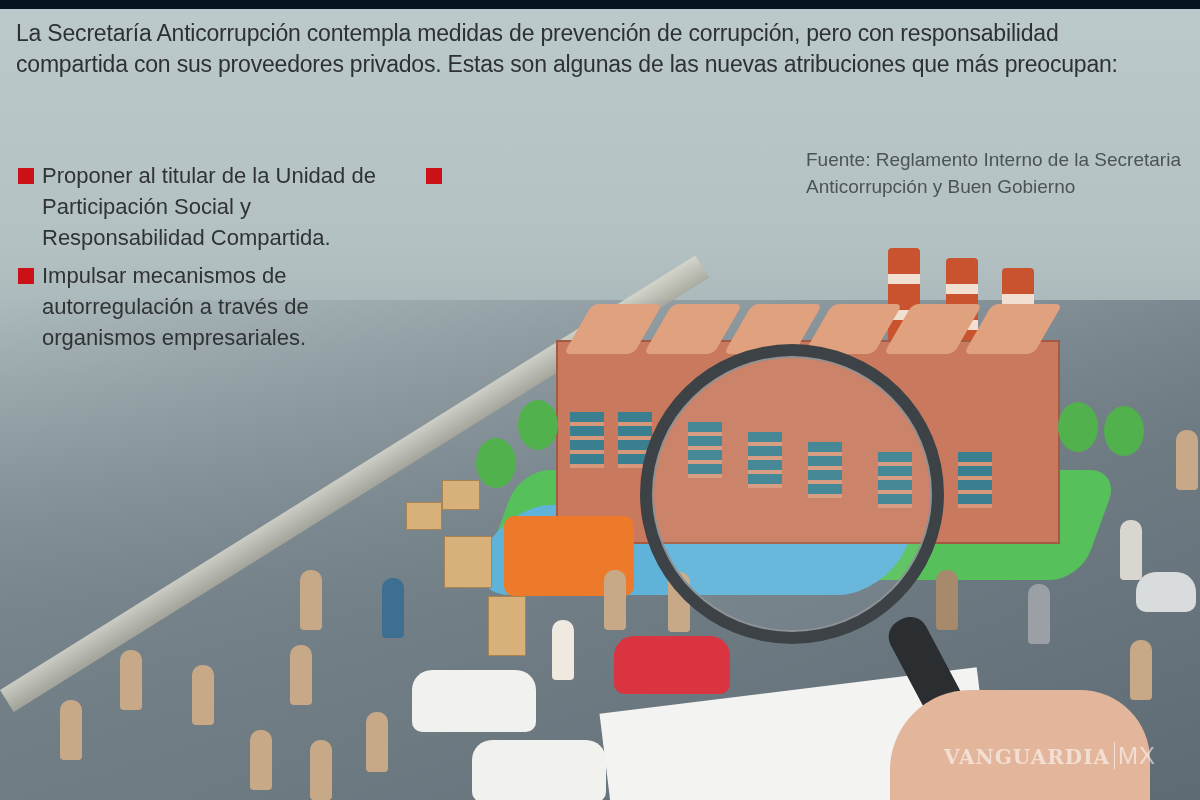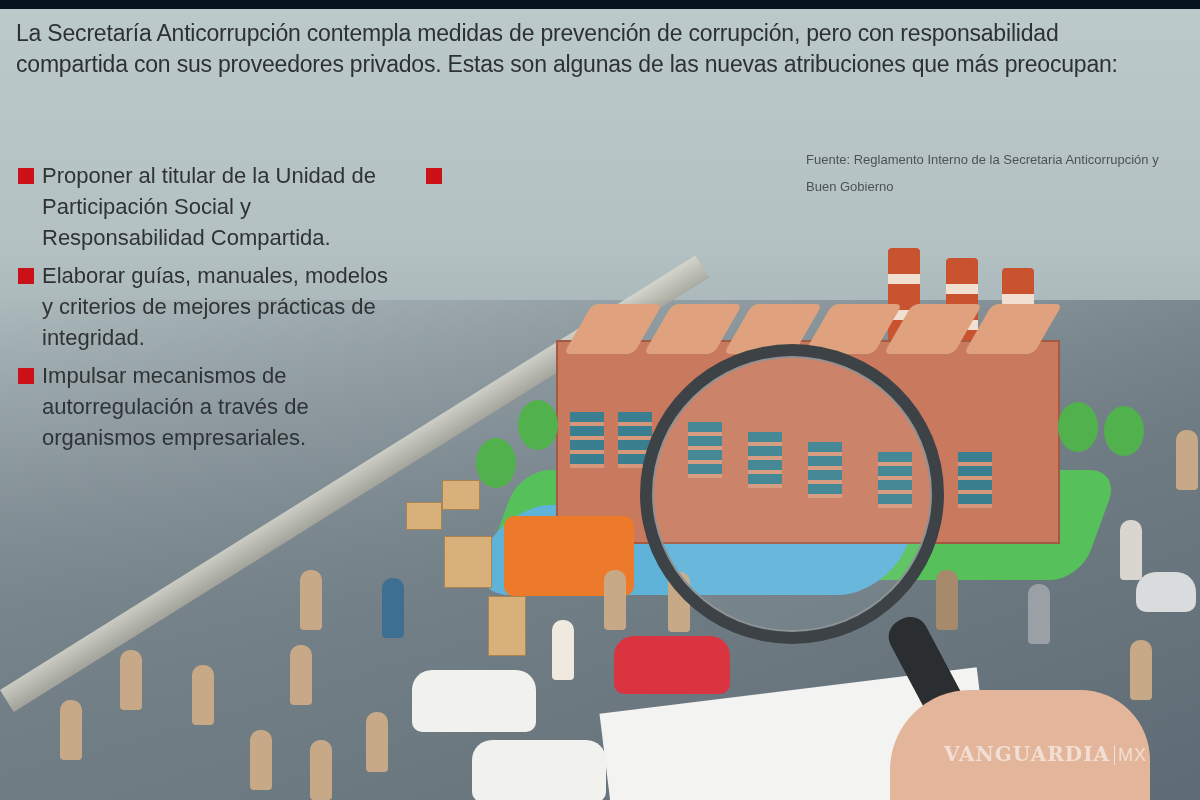--- a/index.html
+++ b/index.html
@@ -23,21 +23,21 @@
   }
   .col { position:absolute; font-size:22px; line-height:31px; color:#2f3335; }
   .col1 { left:16px; top:160px; width:380px; }
   .col2 { left:424px; top:160px; width:340px; }
   .item { position:relative; padding-left:26px; margin-bottom:7px; }
   .bullet {
     position:absolute; left:2px; top:8px; width:16px; height:16px; background:#cc1018;
   }
   .source {
     position:absolute; left:806px; top:146px; width:380px;
-    font-size:13px; line-height:27px; color:#4c5355;
+    font-size:19px; line-height:27px; color:#4c5355;
   }
   
   .bridge {
     position:absolute; left:-40px; top:420px; width:820px; height:26px;
     background:linear-gradient(180deg,#d9d8cc,#a9a89c);
     transform:rotate(-32deg); transform-origin:0 0; opacity:0.85;
     left:0px; top:690px;
   }
   .lawn { position:absolute; left:500px; top:470px; width:600px; height:110px; background:#56c05a; border-radius:30px; transform:skewX(-20deg); }
   .water { position:absolute; left:485px; top:505px; width:420px; height:90px; background:#5fb2d8; border-radius:50px; transform:skewX(-25deg); }
@@ -57,21 +57,21 @@
     box-shadow:0 0 0 2px #8d9396 inset;
   }
   .handle { position:absolute; left:880px; top:620px; width:40px; height:180px; background:#2a2e31; border-radius:18px; transform:rotate(-28deg); transform-origin:top center; }
   .paper { position:absolute; left:606px; top:690px; width:380px; height:130px; background:#f3f3f1; transform:rotate(-7deg); }
   .hand { position:absolute; left:890px; top:690px; width:260px; height:140px; background:#e3b59b; border-radius:80px 70px 0 0; }
   .watermark {
     position:absolute; left:944px; top:742px;
     font-family:"DejaVu Serif","Liberation Serif",serif; font-weight:bold; font-size:20px;
     color:rgba(255,255,255,0.55); letter-spacing:1px;
   }
-  .watermark .mx { font-family:"Liberation Sans",sans-serif; font-weight:normal; font-size:18px; margin-left:4px; border-left:1px solid rgba(255,255,255,0.6); padding-left:3px; }
+  .watermark .mx { font-family:"Liberation Sans",sans-serif; font-weight:normal; font-size:24px; margin-left:4px; border-left:1px solid rgba(255,255,255,0.6); padding-left:3px; }
 </style>
 </head>
 <body>
 
 <div class="topbar"></div>
 <div class="bg"></div>
 
 <div>
   <div class="ground"></div>
   <div class="bridge"></div>
@@ -141,24 +141,20 @@
 
 <div class="intro">La Secretaría Anticorrupción contempla medidas de prevención de corrupción, pero con responsabilidad compartida con sus proveedores privados. Estas son algunas de las nuevas atribuciones que más preocupan:</div>
 
 <div class="col col1">
   <div class="item">
     <span class="bullet"></span>
     <span>Proponer al titular de la Unidad de Participación Social y Responsabilidad Compartida.</span>
   </div>
   <div class="item">
     <span class="bullet"></span>
-    <span>Elaborar guías, manuales, modelos y criterios de mejores prácticas de integridad.</span>
-  </div>
-  <div class="item">
-    <span class="bullet"></span>
     <span>Impulsar mecanismos de autorregulación a través de organismos empresariales.</span>
   </div>
 </div>
 
 <div class="col col2">
   <div class="item">
     <span class="bullet"></span>
   </div>
 </div>
 

